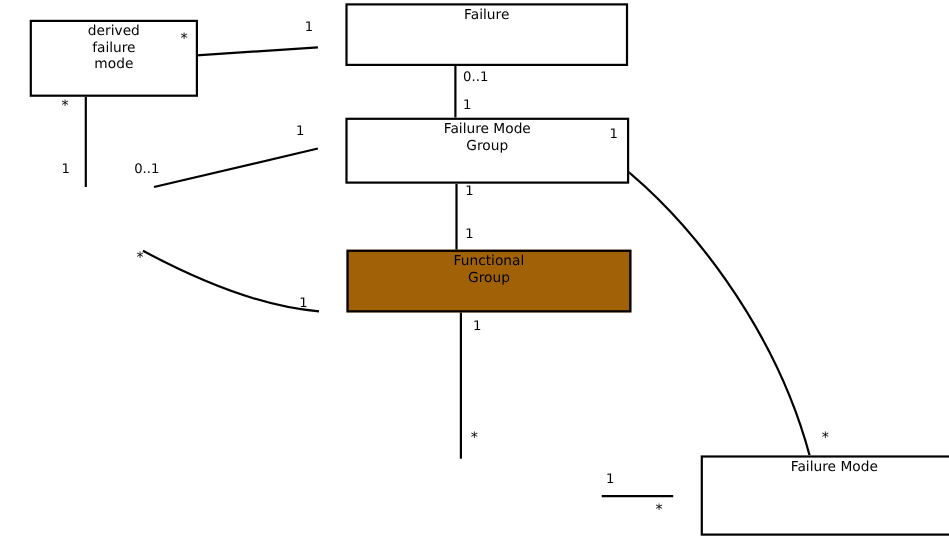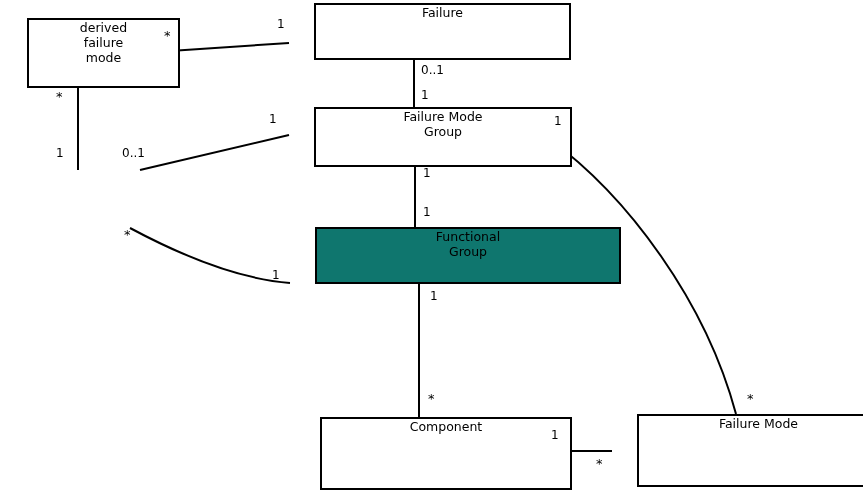--- a/index.html
+++ b/index.html
@@ -83,28 +83,25 @@
   <div class="uml-box" style="left: 289px; top: 3px; width: 257px; height: 57px; border-color: rgb(0, 0, 0); background: rgb(255, 255, 255);">
     <span class="uml-box-label">Failure</span>
   </div>
 
   <div class="uml-box" style="left: 289px; top: 107px; width: 258px; height: 60px; border-color: rgb(0, 0, 0); background: rgb(255, 255, 255);">
     <span class="uml-box-label">Failure Mode
 Group</span>
   </div>
 
 
-  <div class="uml-box" style="left: 290px; top: 227px; width: 306px; height: 57px; border-color: rgb(0, 0, 0); background: #0f766e;">
+  <div class="uml-box" style="left: 290px; top: 227px; width: 259px; height: 57px; border-color: rgb(0, 0, 0); background: #a16207;">
     <span class="uml-box-label">Functional
 Group</span>
   </div>
 
-  <div class="uml-box" style="left: 295px; top: 417px; width: 252px; height: 73px; border-color: rgb(0, 0, 0); background: rgb(255, 255, 255);">
-    <span class="uml-box-label">Component</span>
-  </div>
 
   <div class="uml-box" style="left: 612px; top: 414px; width: 243px; height: 73px; border-color: rgb(0, 0, 0); background: rgb(255, 255, 255);">
     <span class="uml-box-label">Failure Mode</span>
   </div>
 
   <div id="mult-layer">
       <span class="mult-label star" style="left: 164px; top: 30px; position: absolute;">*</span>
       <span class="mult-label" style="left: 277px; top: 18px; position: absolute;">1</span>
       <span class="mult-label" style="left: 421px; top: 64px; position: absolute;">0..1</span>
       <span class="mult-label" style="left: 421px; top: 89px; position: absolute;">1</span>

